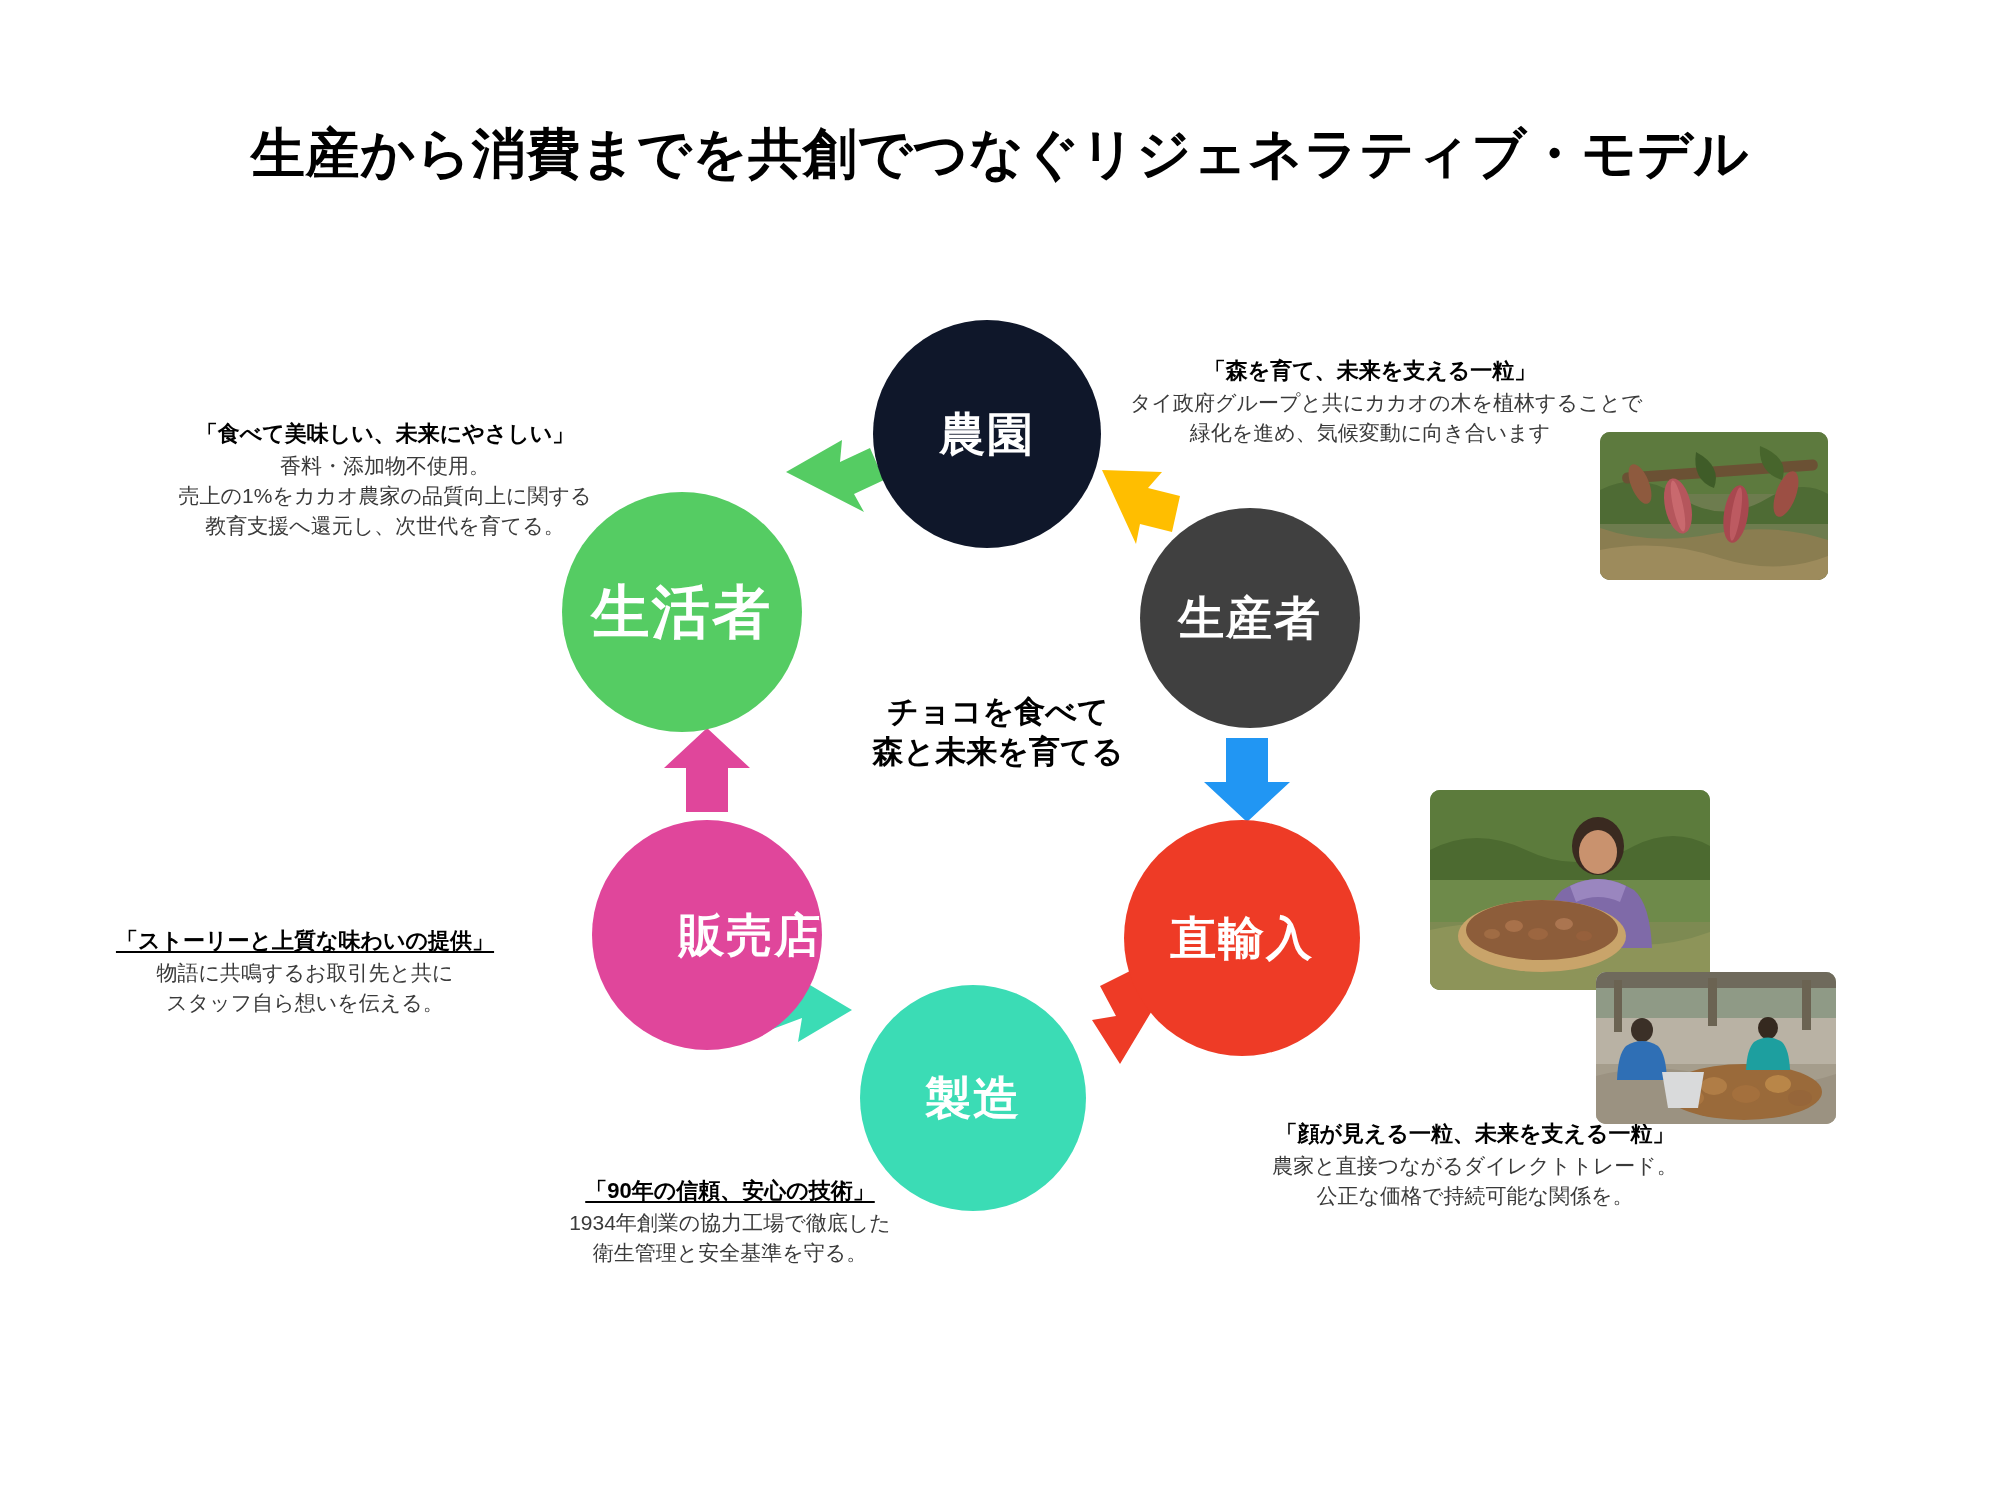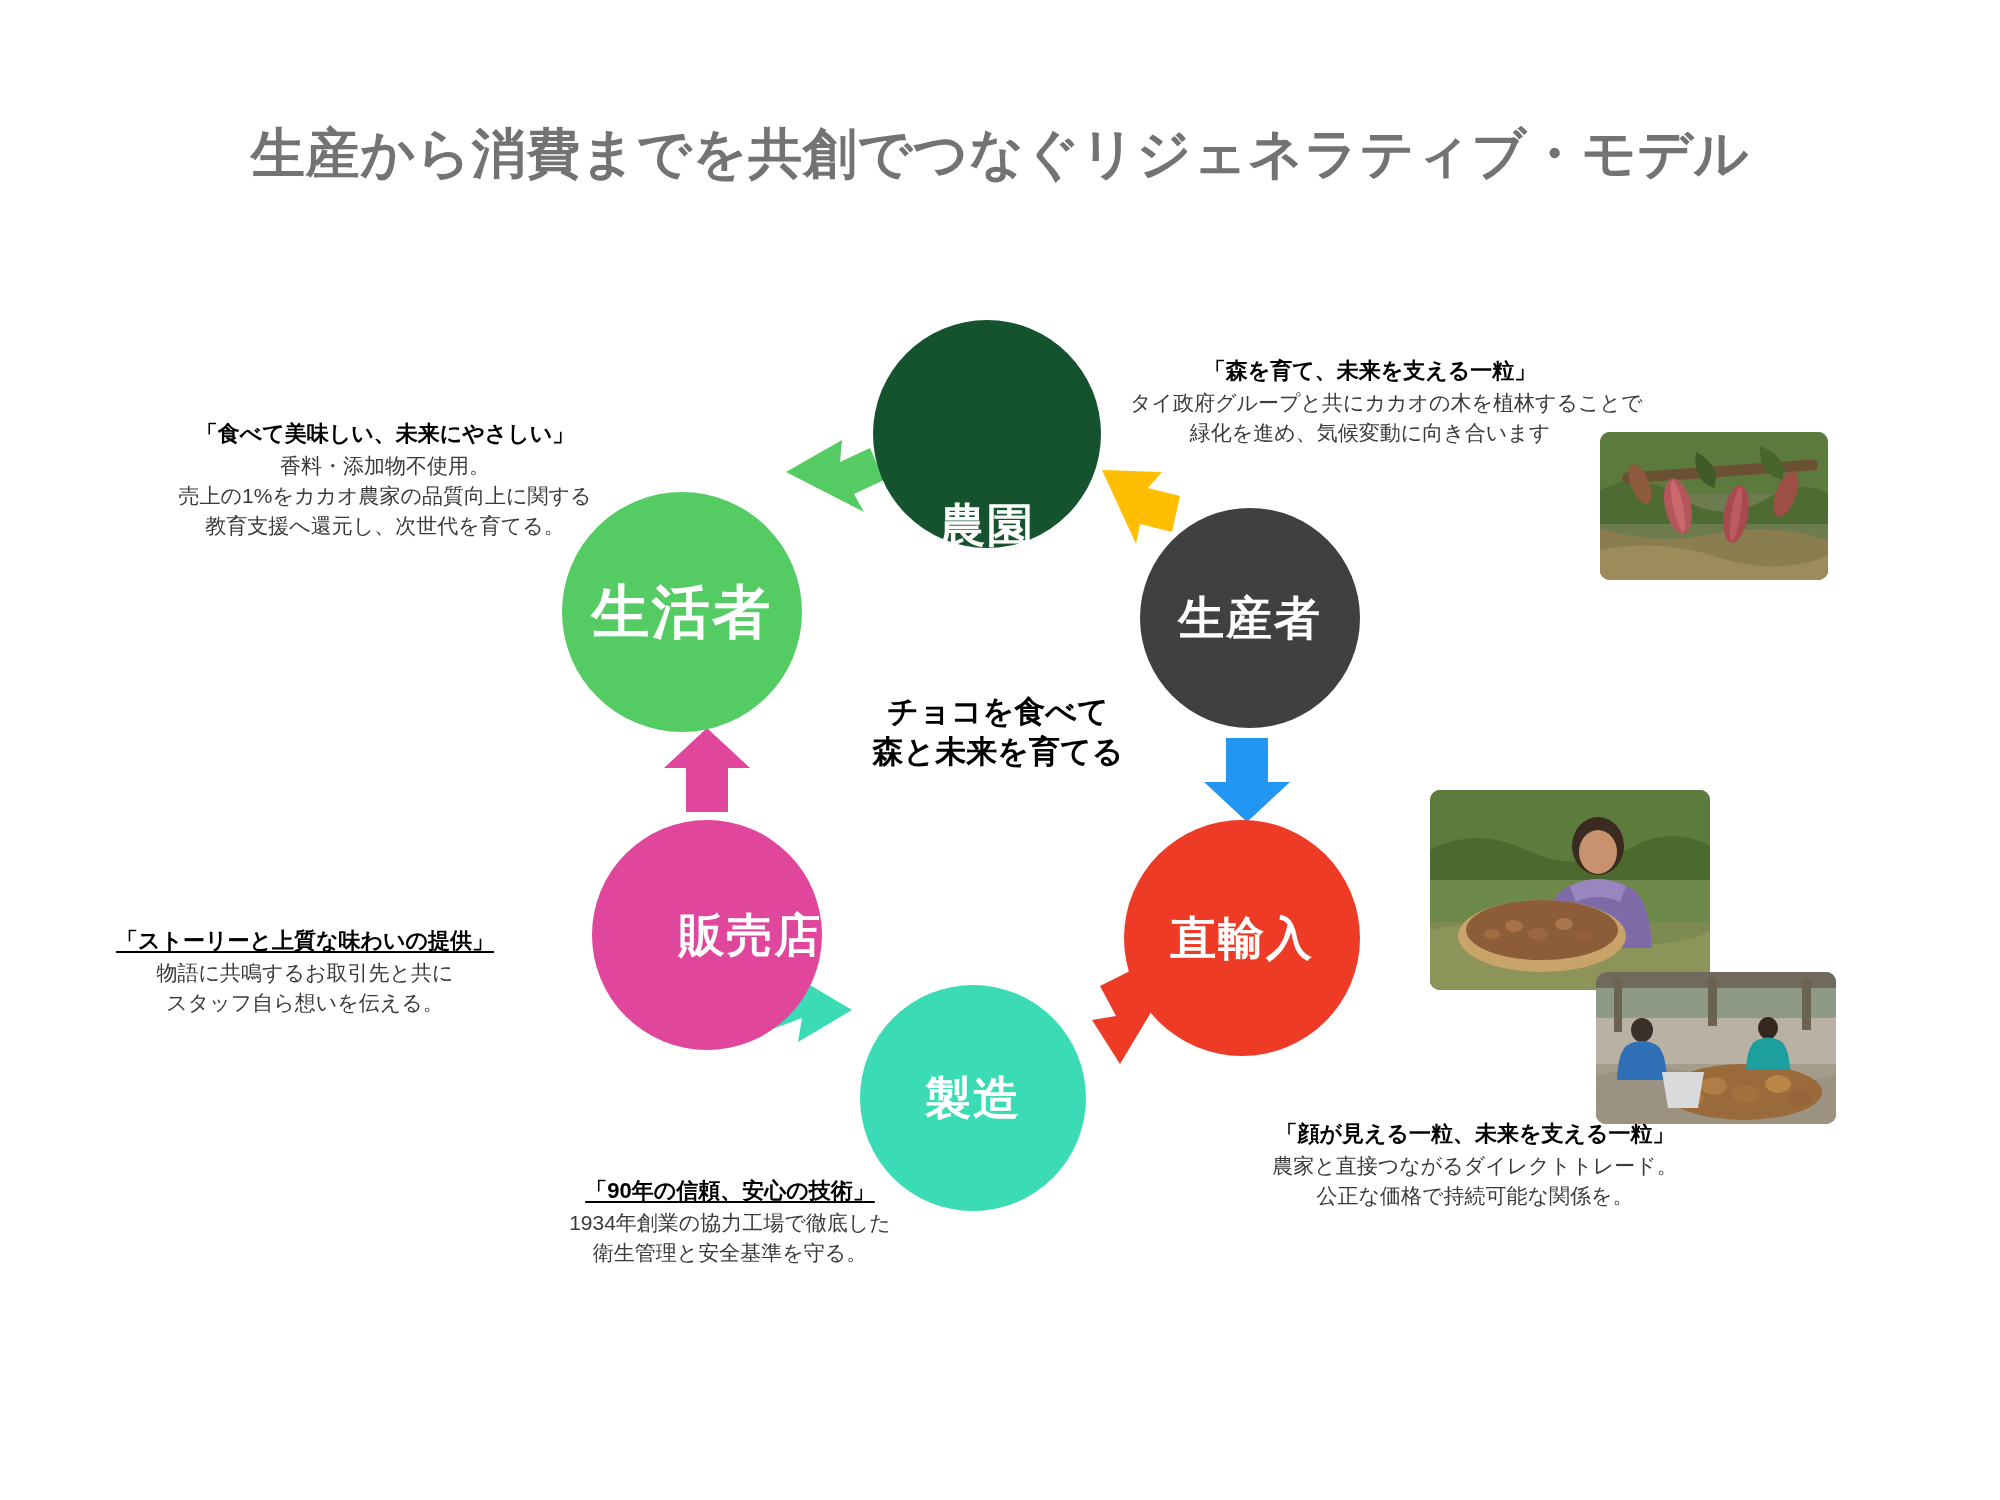--- a/index.html
+++ b/index.html
@@ -27,21 +27,21 @@
   
   .slide-title {
     position: absolute;
     left: 0;
     top: 118px;
     width: 2000px;
     text-align: center;
     font-size: 54px;
     font-weight: bold;
     letter-spacing: 0.01em;
-    color: #737373;
+    color: #000000;
     white-space: nowrap;
   }
 
   
   .cycle {
     position: absolute;
     left: 540px;
     top: 320px;
     width: 880px;
     height: 900px;
@@ -165,21 +165,21 @@
 
       <g>
         <path d="M 312 690 L 258 722 L 262 698 L 230 710 L 216 676 L 248 664 L 238 646 Z" fill="#3BDCB5"></path>
       </g>
 
       <g>
         <path d="M 146 492 L 146 448 L 124 448 L 167 408 L 210 448 L 188 448 L 188 492 Z" fill="#E0469B"></path>
       </g>
     </svg>
 
-    <div class="node node-farm" style="background: #14532d; align-items: flex-end;">
+    <div class="node node-farm" style="background: #0f172a;">
       <span class="node-label">農園</span>
     </div>
     <div class="node node-producer" style="background: #404040;">
       <span class="node-label">生産者</span>
     </div>
     <div class="node node-import" style="background: rgb(238, 59, 38);">
       <span class="node-label">直輸入</span>
     </div>
     <div class="node node-manufact" style="background: rgb(59, 220, 181);">
       <span class="node-label">製造</span>

